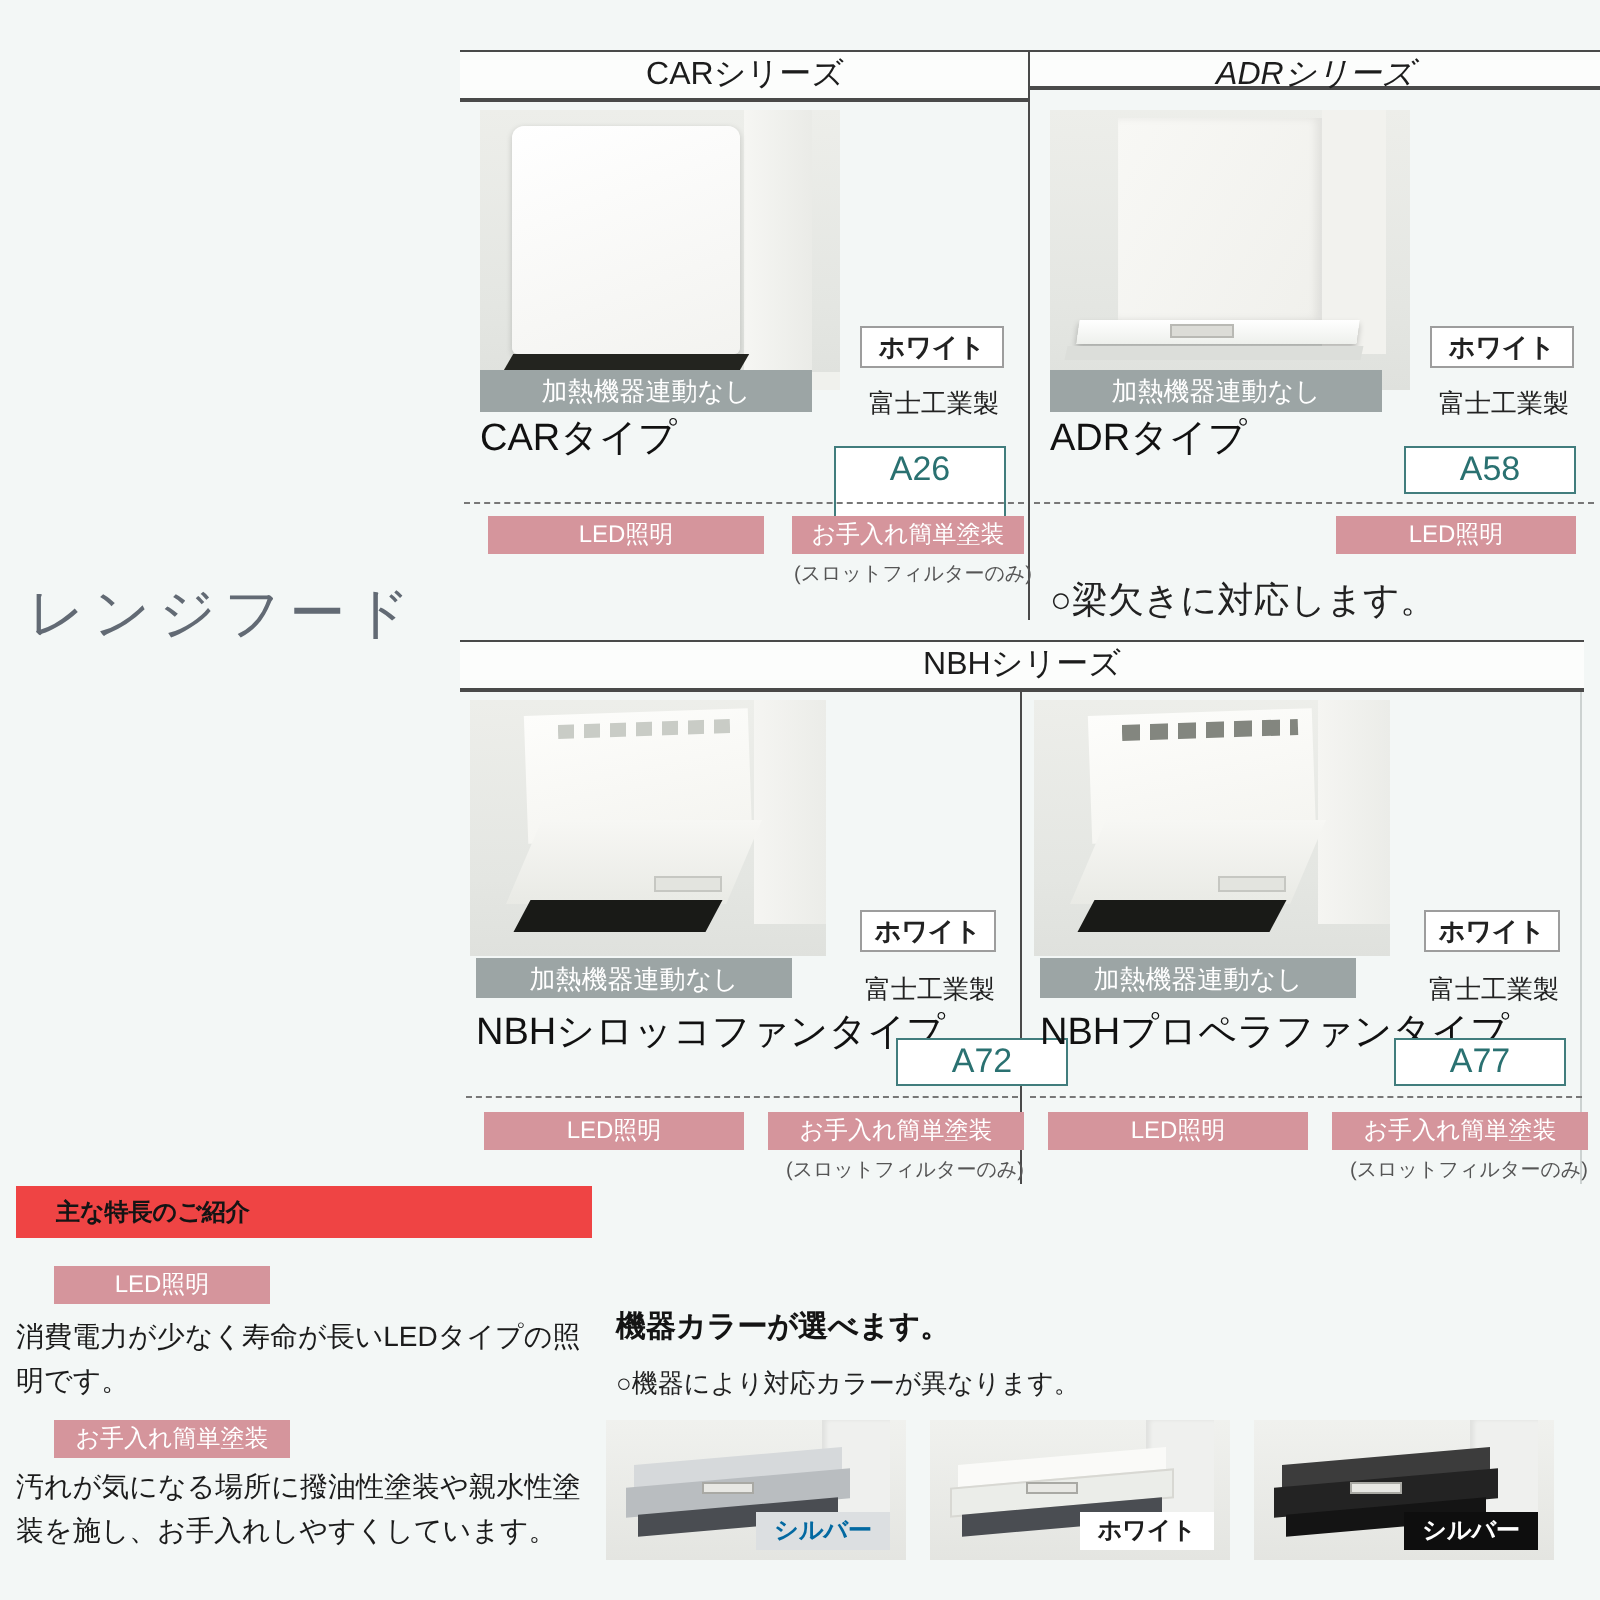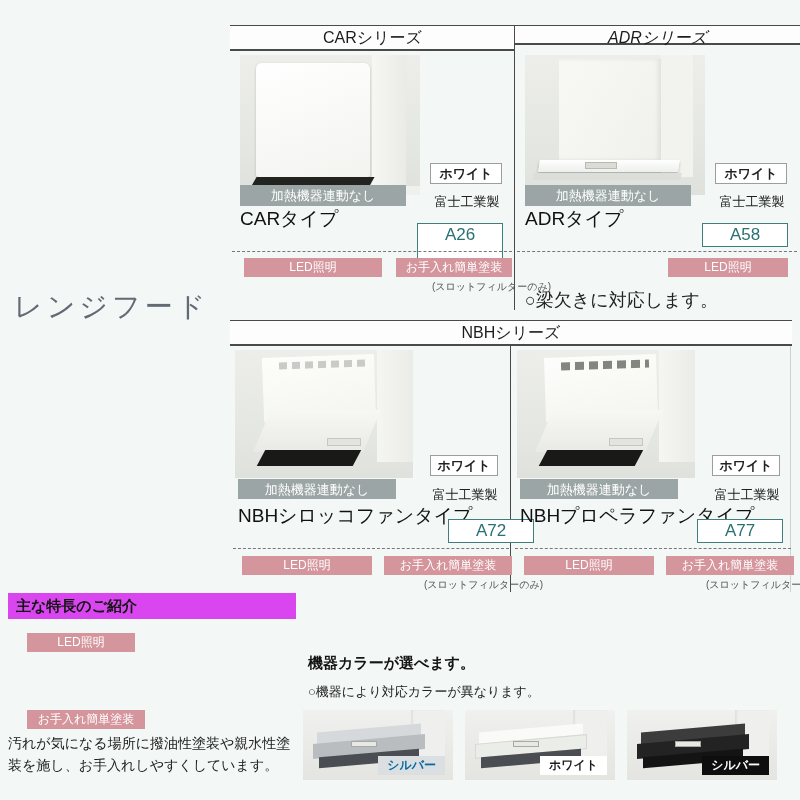--- a/index.html
+++ b/index.html
@@ -47,25 +47,25 @@
 
   
   .gbadge{background:#9ca5a5;color:#ffffff;font-size:13px;text-align:center;line-height:21px;}
   .pbadge{background:#d5959c;color:#ffffff;font-size:12px;text-align:center;line-height:19px;}
   .wbadge{background:#ffffff;border:1px solid #9d9d9d;color:#222222;font-size:13px;font-weight:bold;
     text-align:center;line-height:19px;}
   .codebox{background:#ffffff;border:1px solid #417d7d;color:#2a7171;font-size:17px;text-align:center;line-height:22px;}
   .maker{font-size:13px;color:#222222;text-align:center;}
   .typename{font-size:19px;color:#111111;white-space:nowrap;}
   .dash{border-top:1px dashed #777777;height:0;}
-  .notesm{font-size:10px;color:#555555;text-align:left;white-space:nowrap;margin-left:40px;}
+  .notesm{font-size:10px;color:#555555;text-align:right;white-space:nowrap;}
   .notetext{font-size:18px;color:#222222;white-space:nowrap;}
 
   
-  .feat-bar{background:#d946ef;color:#141414;font-size:15px;font-weight:bold;line-height:26px;padding-left:8px;}
+  .feat-bar{background:#ef4444;color:#141414;font-size:12px;font-weight:bold;line-height:26px;padding-left:20px;}
   .feat-text{font-size:14px;color:#1c1c1c;line-height:1.55;}
   .color-title{font-size:15px;font-weight:bold;color:#141414;white-space:nowrap;}
   .color-note{font-size:13px;color:#222222;white-space:nowrap;}
 
   
   .sw{background:linear-gradient(180deg,#f0f1ee,#e4e5e1);overflow:hidden;}
   .sw > div{position:absolute;box-sizing:border-box;}
   .sw-cab{right:8px;top:0;width:34px;height:54px;background:#eff0ee;box-shadow:inset 2px 0 2px rgba(0,0,0,.06);}
   .sw-top{left:14px;top:18px;width:104px;height:12px;transform:skewY(-5deg);}
   .sw-front{left:10px;top:29px;width:112px;height:15px;transform:skewY(-5deg);}
@@ -158,20 +158,21 @@
   <div class="abs typename" style="left:520px;top:503px;">NBHプロペラファンタイプ</div>
   <div class="abs codebox" style="left:697px;top:519px;width:86px;height:24px;">A77</div>
   <div class="abs dash" style="left:515px;top:548px;width:276px;"></div>
   <div class="abs pbadge" style="left:524px;top:556px;width:130px;height:19px;">LED照明</div>
   <div class="abs pbadge" style="left:666px;top:556px;width:128px;height:19px;">お手入れ簡単塗装</div>
   <div class="abs notesm" style="left:666px;top:578px;width:128px;">(スロットフィルターのみ)</div>
 
   <div class="abs feat-bar" style="left:8px;top:593px;width:288px;height:26px;">主な特長のご紹介</div>
 
   <div class="abs pbadge" style="left:27px;top:633px;width:108px;height:19px;">LED照明</div>
+  <div class="abs feat-text" style="left:8px;top:658px;width:292px;">消費電力が少なく寿命が長いLEDタイプの照明です。</div>
 
   <div class="abs pbadge" style="left:27px;top:710px;width:118px;height:19px;">お手入れ簡単塗装</div>
   <div class="abs feat-text" style="left:8px;top:733px;width:292px;">汚れが気になる場所に撥油性塗装や親水性塗装を施し、お手入れしやすくしています。</div>
 
   <div class="abs color-title" style="left:308px;top:654px;">機器カラーが選べます。</div>
   <div class="abs color-note" style="left:308px;top:683px;">○機器により対応カラーが異なります。</div>
 
   <div class="abs sw sw-silver" style="left:303px;top:710px;width:150px;height:70px;">
     <div class="sw-cab"></div>
     <div class="sw-top"></div>

